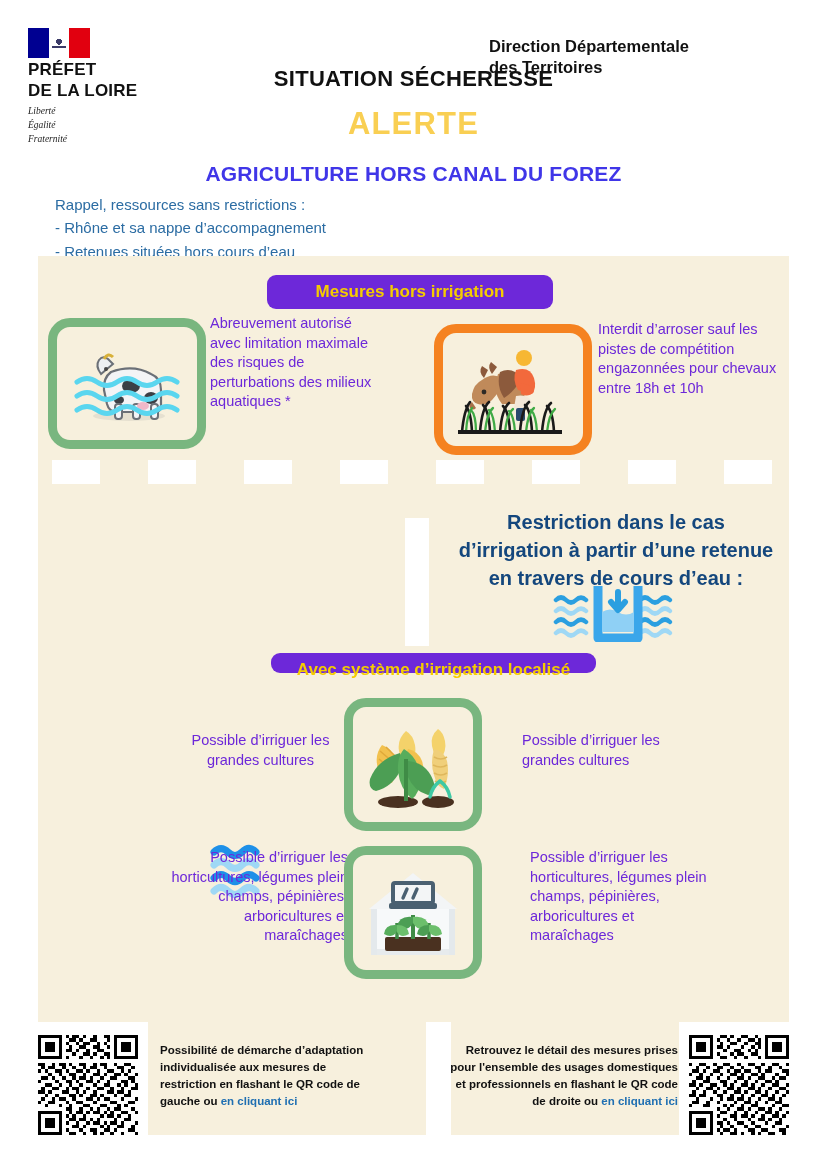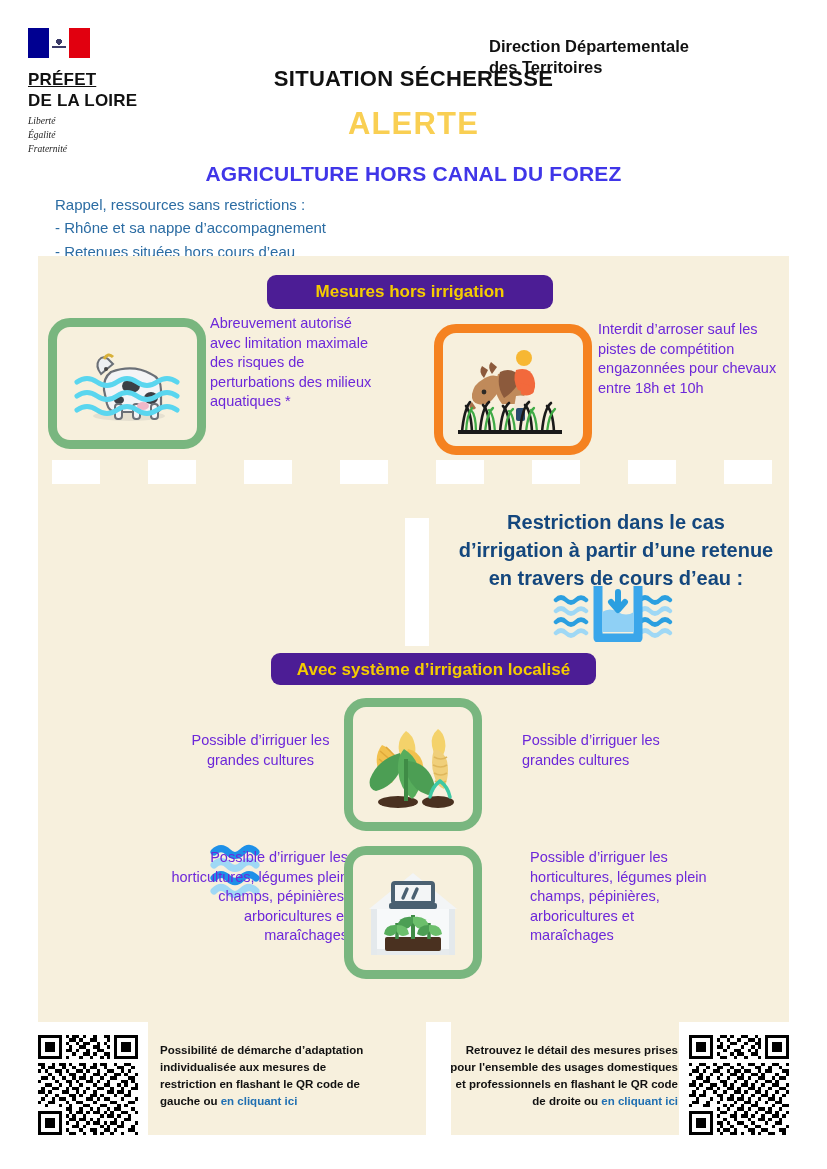--- a/index.html
+++ b/index.html
@@ -18,21 +18,21 @@
       transform:translate(-50%,-50%);width:14px;height:12px;
       background:
         radial-gradient(circle at 50% 40%,#1a1a4e 0 3px,transparent 3px),
         linear-gradient(#1a1a4e,#1a1a4e) ;
       background-size:100% 100%, 100% 2px;
       background-position:0 0, 0 85%;
       background-repeat:no-repeat;
       opacity:.85;}
   #prefet-line1,#prefet-line2{font-weight:bold;font-size:17px;letter-spacing:.2px;
       color:#111;line-height:1.12;margin-top:2px;}
-  #prefet-line1{margin-top:12px;text-decoration:underline;}
+  #prefet-line1{margin-top:2px;}
   #devise{margin-top:5px;font-family:"Liberation Serif","DejaVu Serif",serif;
       font-style:italic;font-size:9.5px;line-height:1.45;color:#222;}
 
   #dir-dept{position:absolute;right:38px;top:36px;text-align:left;
       font-weight:bold;font-size:16.5px;line-height:1.25;color:#111;width:300px;}
 
   #situation{position:absolute;left:0;right:0;top:66px;text-align:center;
       font-weight:bold;font-size:22px;letter-spacing:.3px;color:#111;}
   #alerte{position:absolute;left:0;right:0;top:106px;text-align:center;
       font-weight:bold;font-size:31px;letter-spacing:1.2px;color:#f9cf53;}
@@ -49,24 +49,24 @@
   
   #dash-row{position:absolute;left:0;top:204px;width:100%;height:24px;
       background-image:repeating-linear-gradient(to right,
         #ffffff 0px,#ffffff 48px,transparent 48px,transparent 96px);
       background-position:14px 0;}
   
   #v-divider{position:absolute;left:367px;top:262px;width:24px;height:128px;
       background:#ffffff;}
 
   
-  .chip{position:absolute;background:#4c1d95;border-radius:9px;
+  .chip{position:absolute;background:#6d28d9;border-radius:9px;
         font-weight:bold;color:#f5cc00;text-align:center;white-space:nowrap;}
   #chip-hors{left:229px;top:19px;width:286px;height:34px;line-height:34px;font-size:17px;}
-  #chip-loc{left:233px;top:397px;width:325px;height:32px;line-height:34px;font-size:17px;}
+  #chip-loc{left:233px;top:397px;width:325px;height:20px;line-height:34px;font-size:17px;}
 
   
   .tile{position:absolute;border-radius:22px;background:#f7f0dd;
         display:flex;align-items:center;justify-content:center;}
   .tile.green{border:9px solid #79b67f;}
   .tile.orange{border:9px solid #f58220;}
 
   #tile-cow{left:10px;top:62px;width:140px;height:113px;}
   #tile-horse{left:396px;top:68px;width:140px;height:113px;}
   #tile-corn{left:306px;top:442px;width:120px;height:115px;}

